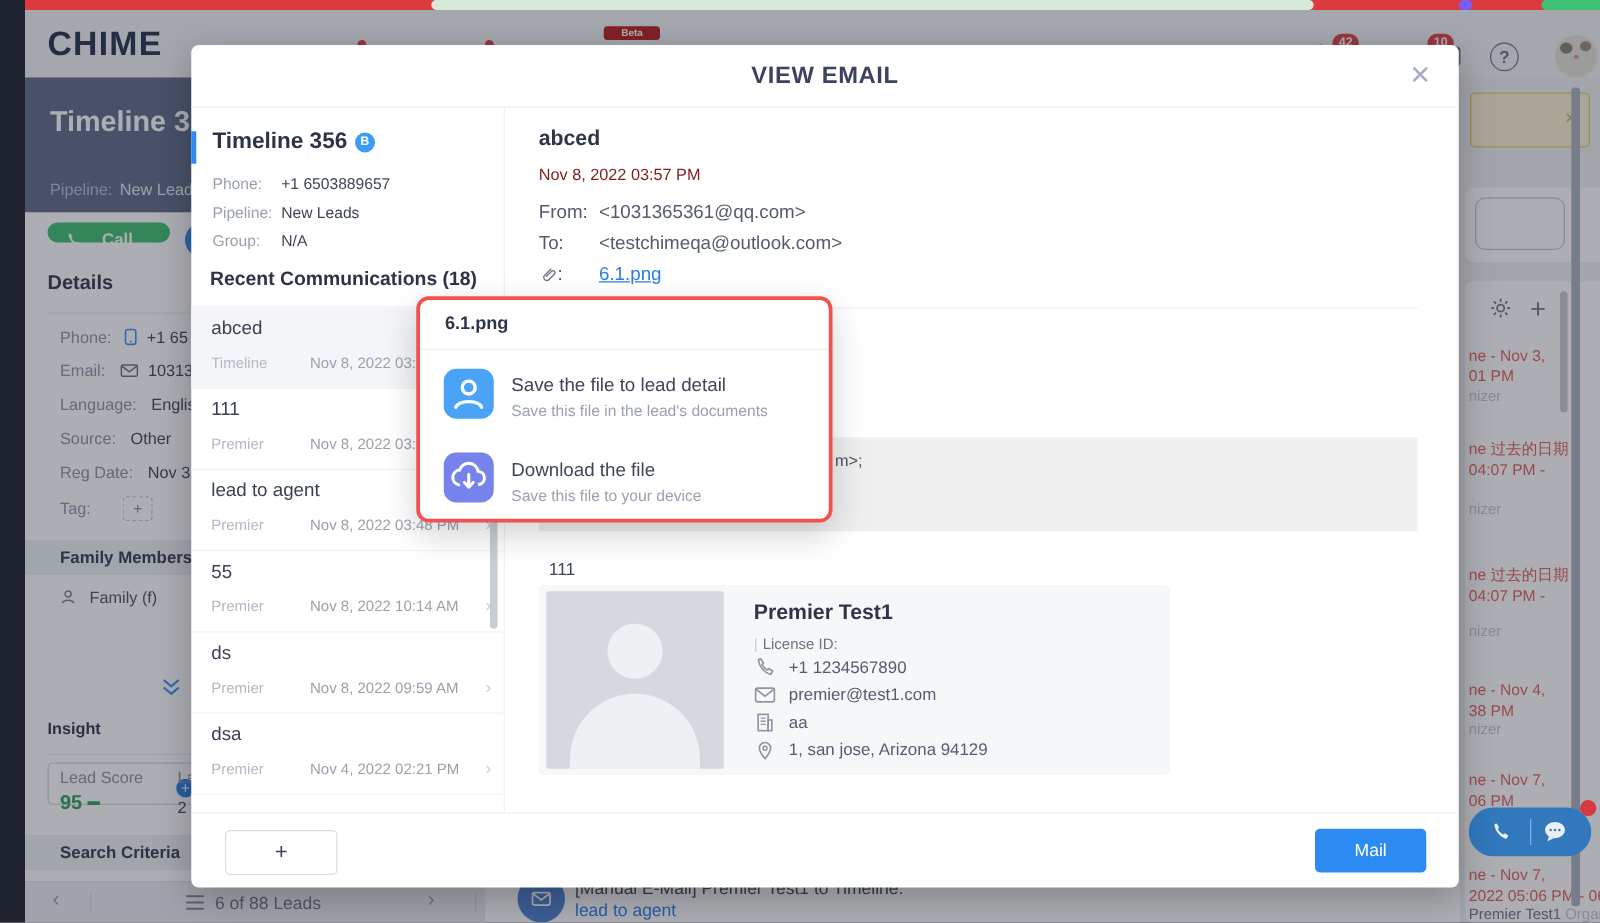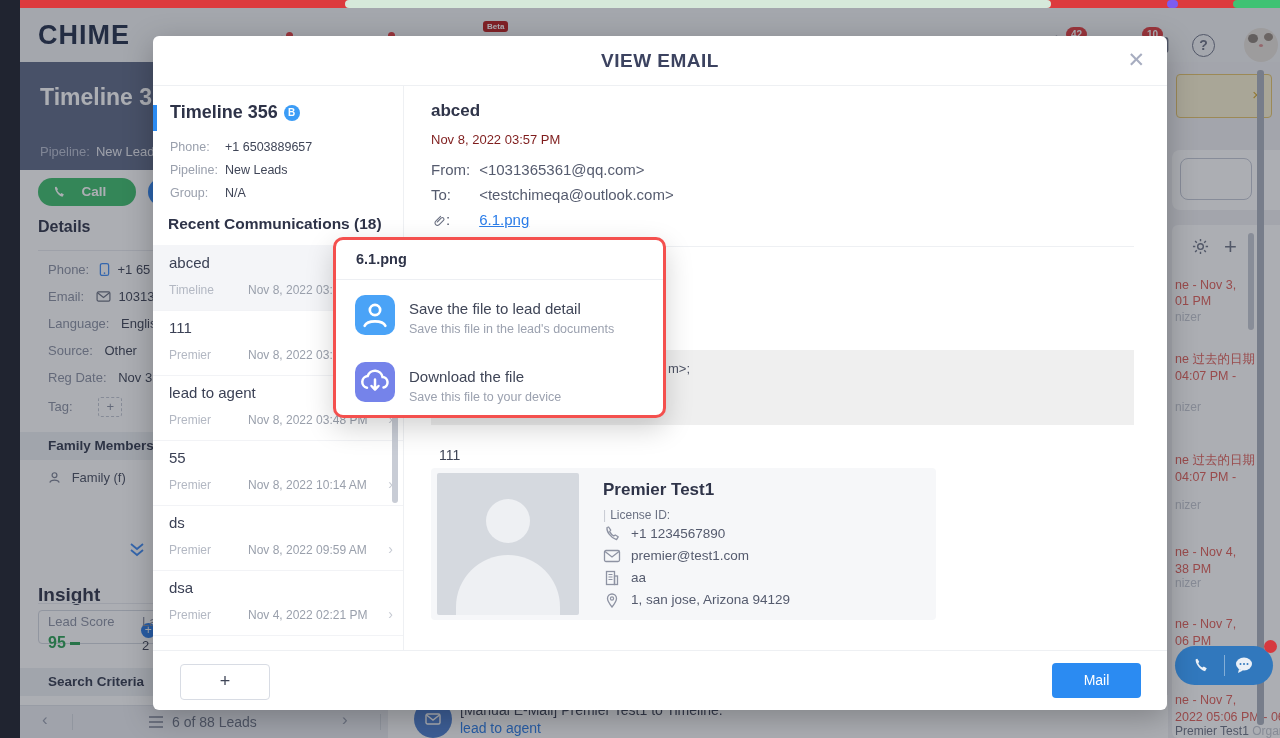--- a/index.html
+++ b/index.html
@@ -14,38 +14,38 @@
   .topstrip .pdot{position:absolute;left:1147px;top:0;width:11px;height:8px;border-radius:4px;background:#7c5cf0;}
   .topstrip .gpill{position:absolute;left:1213px;top:0;width:58px;height:8px;border-radius:4px;background:#3fc273;}
 
   
   .header{position:absolute;left:0;top:8px;width:1280px;height:54px;background:#f3f4f6;z-index:1;}
   .logo{position:absolute;left:18px;top:12px;font-size:27px;font-weight:bold;color:#232f4b;letter-spacing:1px;}
   .navicon{position:absolute;top:26px;width:22px;height:22px;color:#a3aabc;}
   .navicon.active{color:#2f86f3;}
   .reddot{position:absolute;width:7px;height:7px;border-radius:50%;background:#e23c3f;}
   .betapill{position:absolute;left:463px;top:13px;background:#b91c1c;color:#fff;font-size:8px;
-    padding:1px 4px;border-radius:3px;font-weight:bold;}
+    padding:1px 14px;border-radius:3px;font-weight:bold;}
   .hbadge{position:absolute;top:19px;height:15px;line-height:15px;padding:0 5px;border-radius:8px;
     background:#e23c3f;color:#fff;font-size:10px;font-weight:bold;}
   .helpcircle{position:absolute;left:1172px;top:26px;width:21px;height:21px;border:1.6px solid #6d7386;
     border-radius:50%;color:#6d7386;font-size:14px;font-weight:bold;text-align:center;line-height:21px;}
   .avatar{position:absolute;left:1224px;top:20px;width:34px;height:34px;border-radius:50%;
     background:#e7e2dc;overflow:hidden;}
   .avatar .blob1{position:absolute;left:4px;top:6px;width:10px;height:9px;border-radius:50%;background:#8a8078;}
   .avatar .blob2{position:absolute;left:20px;top:5px;width:9px;height:8px;border-radius:50%;background:#97897e;}
   .avatar .nose{position:absolute;left:15px;top:16px;width:4px;height:3px;border-radius:50%;background:#d98f8f;}
 
   
   .sb-head{position:absolute;left:0;top:62px;width:360px;height:108px;background:#5e6987;z-index:1;}
   .sb-title{position:absolute;left:20px;top:22px;color:#fff;font-size:23px;font-weight:bold;}
   .sb-pipe{position:absolute;left:20px;top:82px;font-size:13px;color:#b9bfd0;}
   .sb-pipe b{color:#e8eaf0;font-weight:normal;margin-left:6px;}
   .sb-body{position:absolute;left:0;top:170px;width:360px;height:535px;background:#ffffff;z-index:1;}
-  .callbtn{position:absolute;left:18px;top:8px;width:98px;height:28px;border-radius:14px;background:#3ebf6d;
+  .callbtn{position:absolute;left:18px;top:8px;width:98px;height:16px;border-radius:14px;background:#3ebf6d;
     color:#fff;font-size:13.5px;font-weight:bold;text-align:center;line-height:28px;}
   .textbtn-blue{position:absolute;left:128px;top:8px;width:70px;height:28px;border-radius:14px;background:#2f86f3;}
   .sb-sec{position:absolute;left:18px;font-size:16px;font-weight:bold;color:#2f3449;}
   .sb-div{position:absolute;left:18px;width:330px;border-top:1px solid #e9ebef;}
   .sb-row{position:absolute;left:28px;font-size:13px;color:#8b91a3;white-space:nowrap;}
   .sb-row .v{color:#3f4557;}
   .band{position:absolute;left:0;width:360px;height:28px;background:#eef0f4;}
   .band span{position:absolute;left:28px;top:6px;font-size:13.5px;font-weight:bold;color:#333a4e;}
   .addbtn{position:absolute;left:18px;top:440px;width:240px;height:32px;border:1px solid #d4d8e0;border-radius:4px;
     background:#fff;text-align:center;line-height:32px;font-size:13.5px;color:#2b7de9;}
@@ -335,21 +335,21 @@
     </div>
     <div class="addbtn">
       <span class="pluschip">+</span><span>Ad</span>
     </div>
     <div class="abs" style="left:108px;top:372px;width:18px;height:16px">
       <svg viewBox="0 0 18 16">
           <path d="M3 2l6 5 6-5M3 8l6 5 6-5" fill="none" stroke="#3f8cf5" stroke-width="1.8"></path>
         </svg>
     </div>
 
-    <div class="sb-sec" style="top:414px;font-size:19px">Insight</div>
+    <div class="sb-sec" style="top:405px;font-size:13px">Insight</div>
     <div class="sb-div" style="top:433px"></div>
     <div class="sb-row" style="top:444px">Lead Score</div>
     <div class="sb-row" style="top:444px;left:122px">La</div>
     <div class="abs" style="left:28px;top:464px">
       <span class="leadscore">95</span><span class="dash"></span>
     </div>
     <div class="sb-row" style="top:468px;left:122px"><span class="v">2 h</span></div>
 
     <div class="band" style="top:498px">
       <span>Search Criteria</span>

